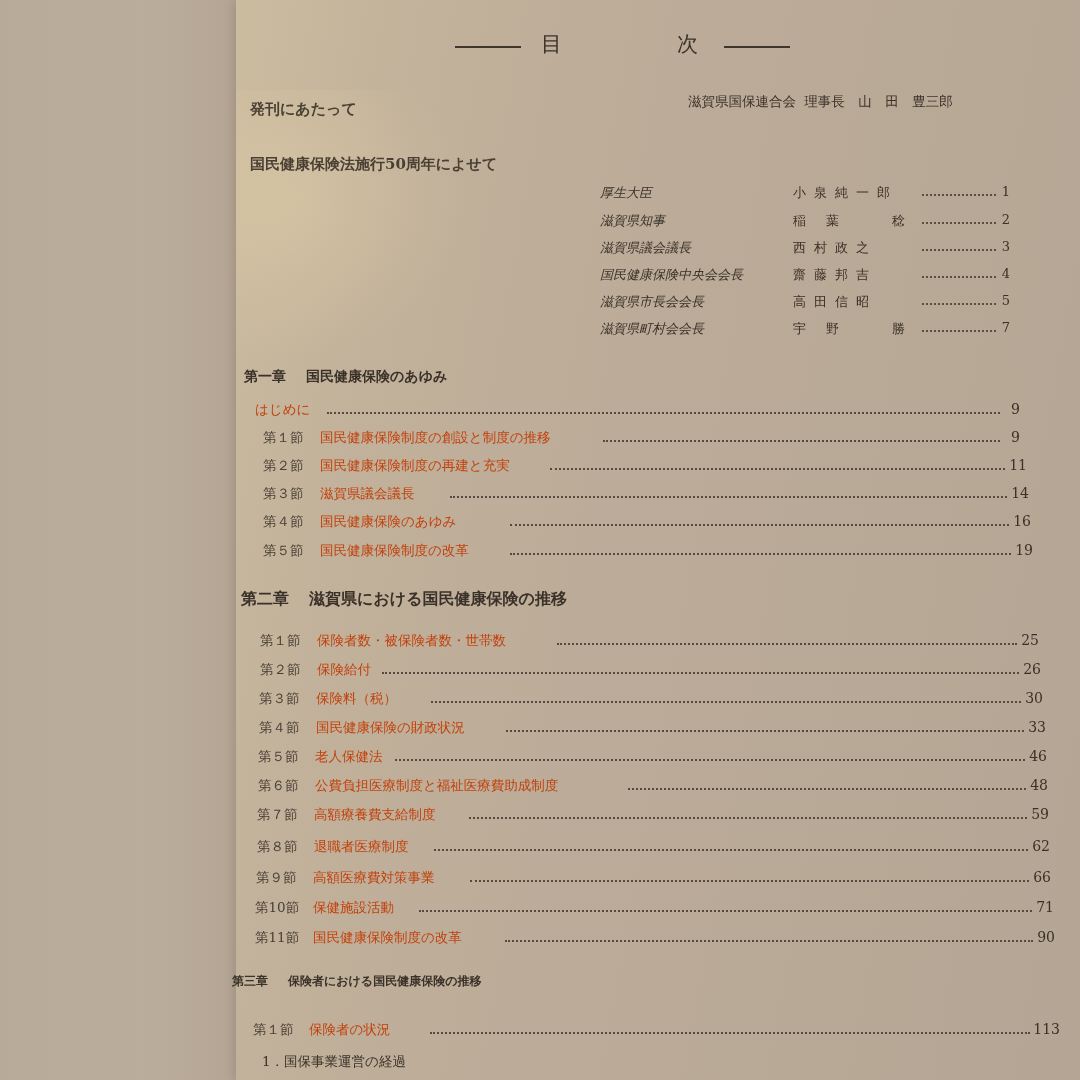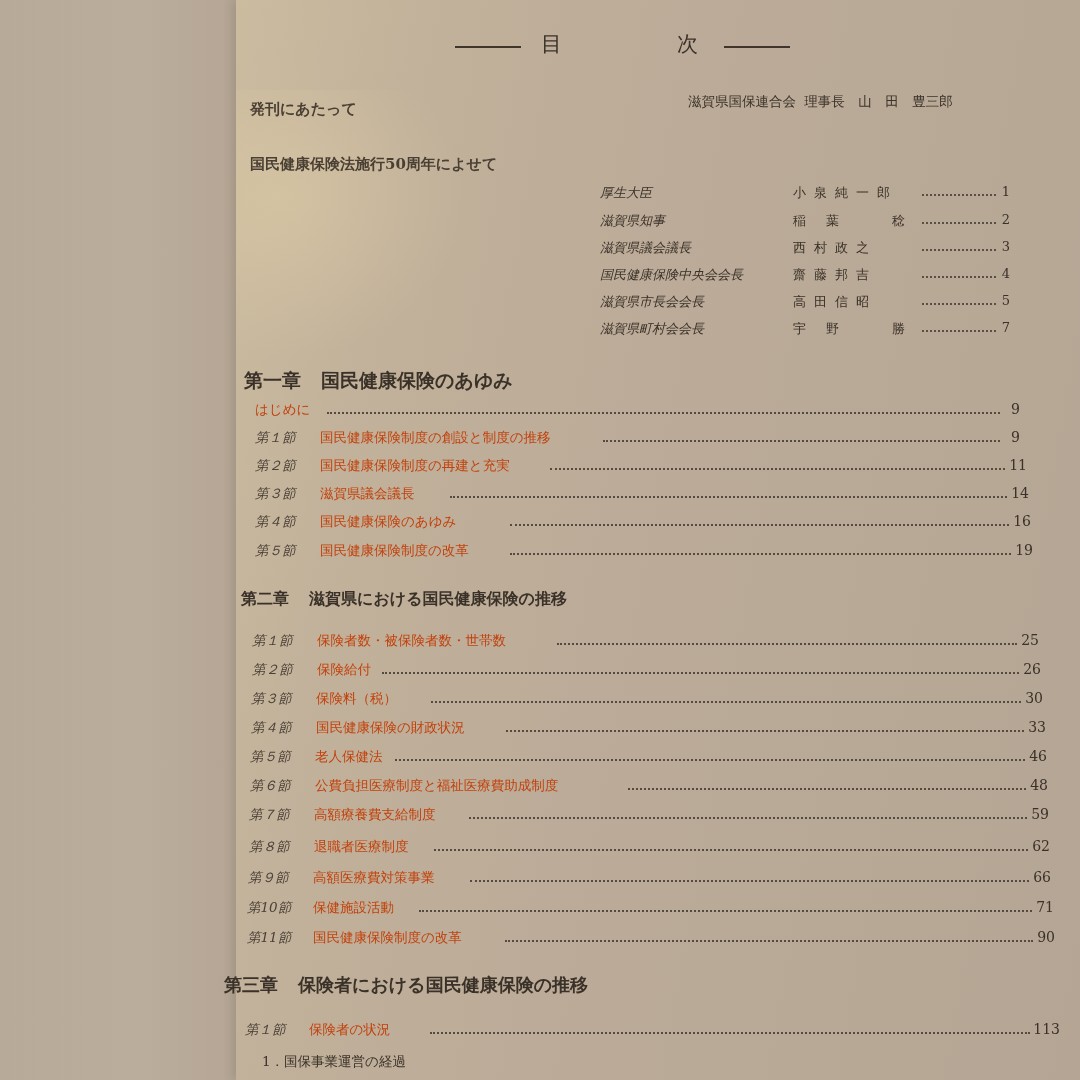--- a/index.html
+++ b/index.html
@@ -35,25 +35,25 @@
   .preface { top:100px; left:250px; font-size:15px; font-weight:bold; color:#4a3f33; }
   .preface-author { top:93px; left:688px; font-size:13.5px; color:#3b3229; word-spacing:4px; }
   .anniv { top:155px; left:250px; font-size:15px; font-weight:bold; color:#4a3f33; }
 
   .greet-row { left:600px; font-size:13px; height:20px; width:410px; }
   .greet-row .role { position:absolute; left:0; top:0;font-style:italic; }
   .greet-row .name { position:absolute; left:193px; top:0; letter-spacing:8px; }
   .greet-row .leader { position:absolute; top:10px; height:0; border-bottom:2px dotted #5a4f44; }
   .greet-row .pg { position:absolute; right:0; top:0; }
 
-  .chapter { font-size:19px; font-weight:bold; color:#3a3128; }
+  .chapter { font-size:14px; font-weight:bold; color:#3a3128; }
   .chapter .num { display:inline-block; margin-right:20px; }
 
   .sec-row { height:20px; font-size:13.5px; }
-  .sec-row .sec-num { position:absolute; left:0; top:0; color:#4a4036;font-style:italic; }
+  .sec-row .sec-num { position:absolute; left:8px; top:0; color:#4a4036; }
   .sec-row .sec-title { position:absolute; top:0; color:#c2410c; }
   .sec-row .leader { position:absolute; top:11px; height:0; border-bottom:2px dotted #554a40; }
   .sec-row .pg { position:absolute; right:0; top:0; font-size:14px; }
 
   .sub-item { font-size:13.5px; color:#3b3229; }
 </style>
 </head>
 <body>
 
 <div class="under-page"></div>
@@ -213,21 +213,21 @@
   <span class="leader" style="left:172px;right:22px"></span>
   <span class="pg">71</span>
 </div>
 <div class="abs sec-row" style="top:929px;left:247px;width:808px">
   <span class="sec-num">第11節</span>
   <span class="sec-title" style="left:66px">国民健康保険制度の改革</span>
   <span class="leader" style="left:258px;right:22px"></span>
   <span class="pg">90</span>
 </div>
 
-<div class="abs chapter" style="top:973px;left:224px;font-size:18px">
+<div class="abs chapter" style="top:973px;left:232px;font-size:12px">
   <span class="num">第三章</span><span>保険者における国民健康保険の推移</span>
 </div>
 
 <div class="abs sec-row" style="top:1021px;left:245px;width:815px">
   <span class="sec-num">第１節</span>
   <span class="sec-title" style="left:64px">保険者の状況</span>
   <span class="leader" style="left:185px;right:30px"></span>
   <span class="pg">113</span>
 </div>
 <div class="abs sub-item" style="top:1053px;left:262px">1．国保事業運営の経過</div>

